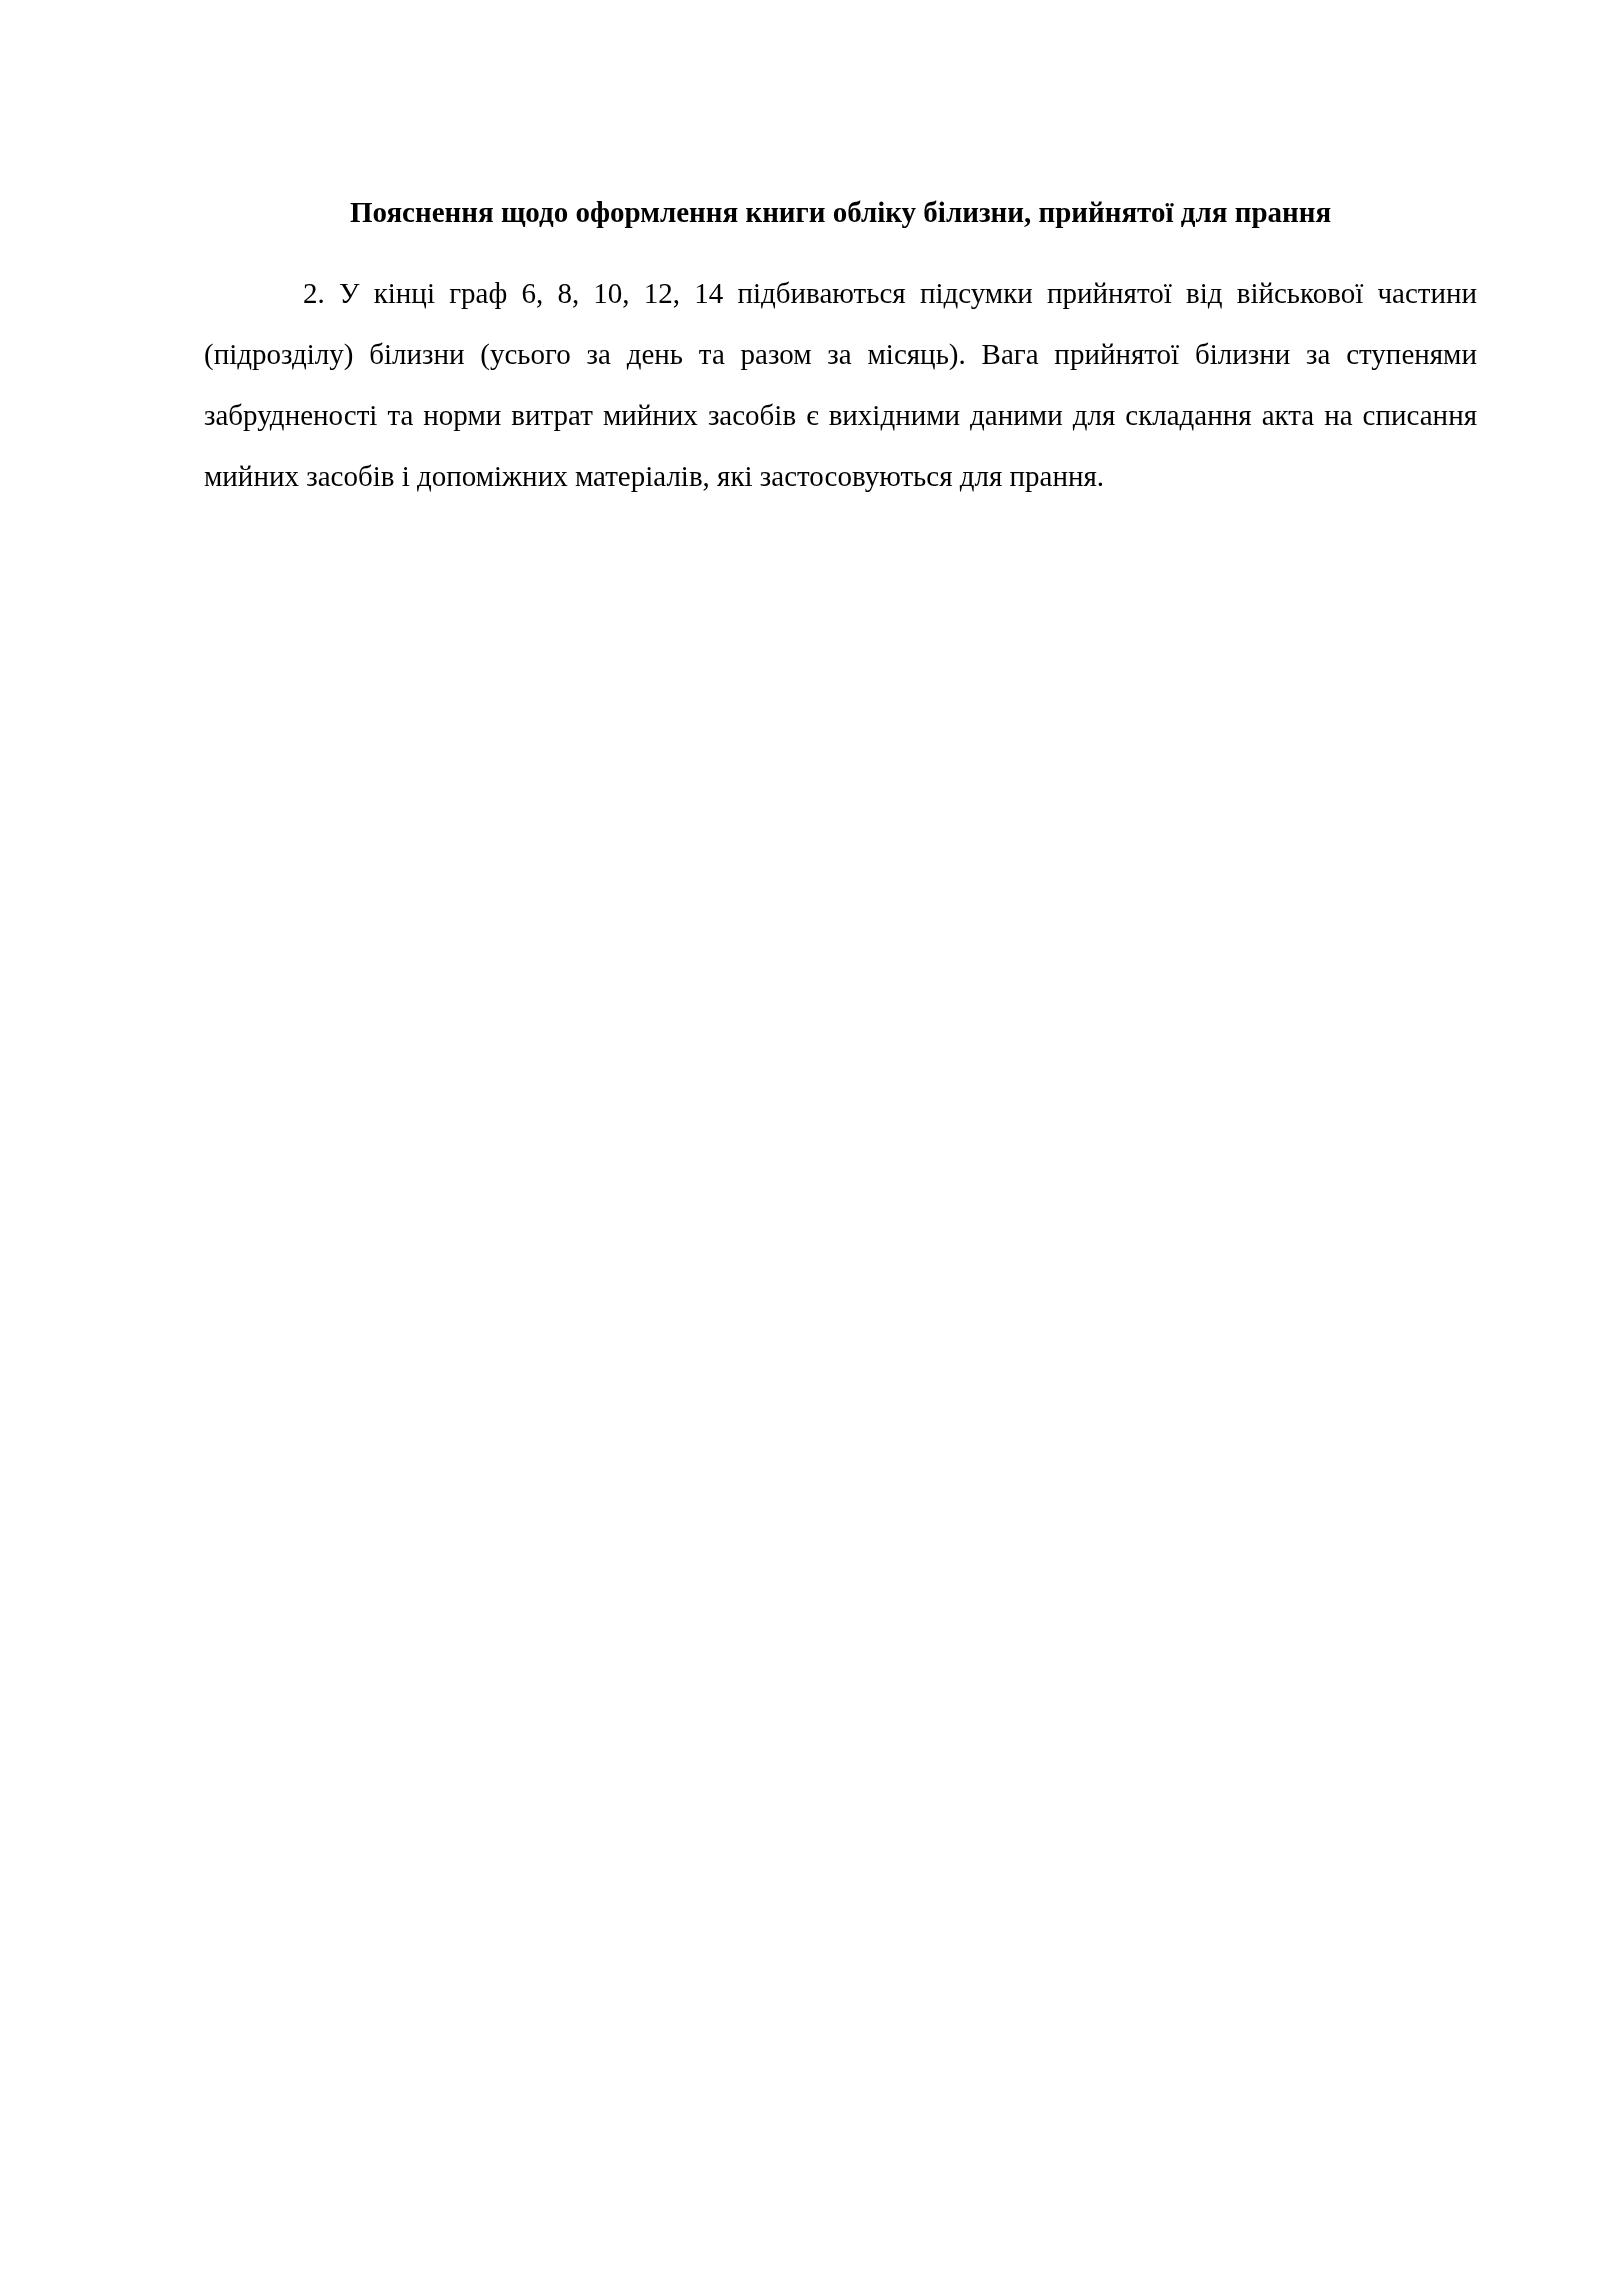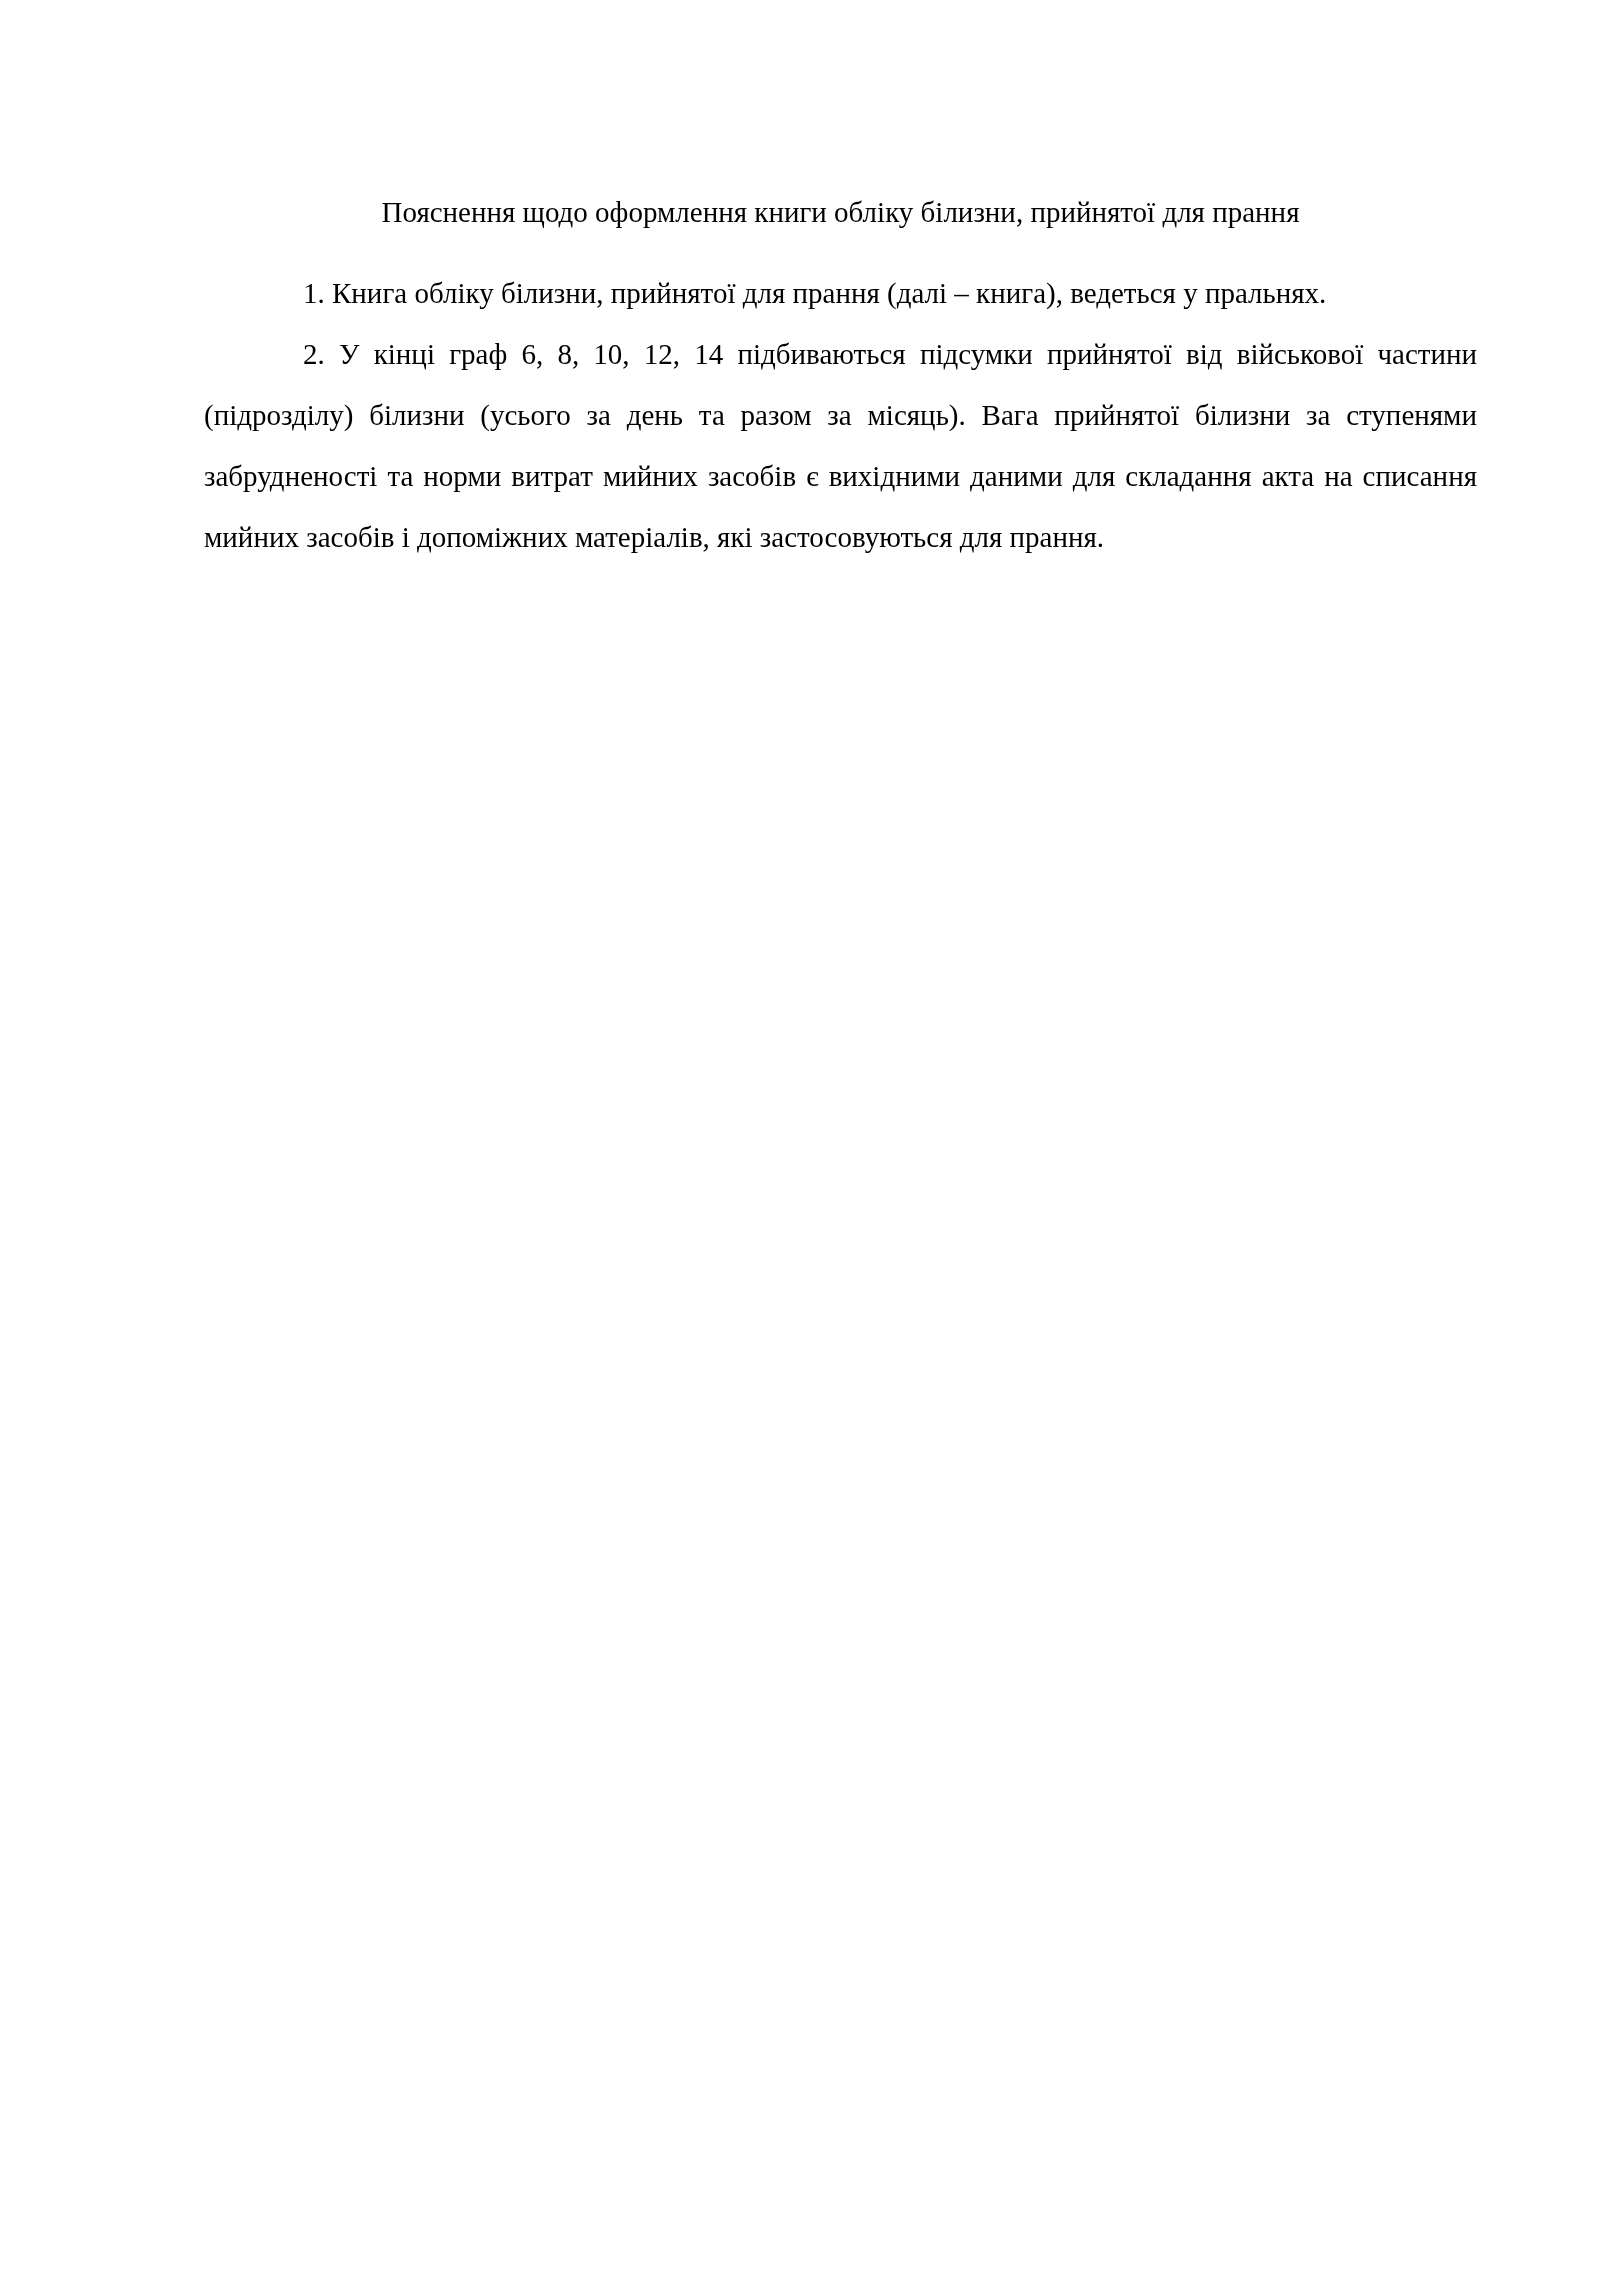--- a/index.html
+++ b/index.html
@@ -23,21 +23,21 @@
     }
     .doc-title {
       position: absolute;
       left: 0;
       top: 190px;
       width: 1273px;
       text-align: center;
       font-size: 29px;
       line-height: 44px;
       margin: 0;
-      font-weight: normal;
+      font-weight: bold;
       white-space: nowrap;
     }
     .body-text {
       position: absolute;
       left: 0;
       top: 263px;
       width: 1273px;
     }
     .para {
       margin: 0;
@@ -48,17 +48,16 @@
       word-spacing: 0;
     }
   </style>
 </head>
 <body>
 
 <div class="page">
   <h1 class="doc-title">Пояснення щодо оформлення книги обліку білизни, прийнятої для прання</h1>
 
   <div class="body-text">
-    <p class="para">1. Книга обліку білизни, прийнятої для прання  (далі – книга), ведеться у пральнях.</p>
     <p class="para">2. У кінці граф 6, 8, 10, 12, 14 підбиваються підсумки прийнятої від військової частини (підрозділу) білизни (усього за день та разом за місяць). Вага прийнятої білизни за ступенями забрудненості та норми витрат мийних засобів є вихідними даними для складання акта на списання мийних засобів і допоміжних матеріалів, які застосовуються для прання.</p>
   </div>
 </div>
 
 
 </body></html>

